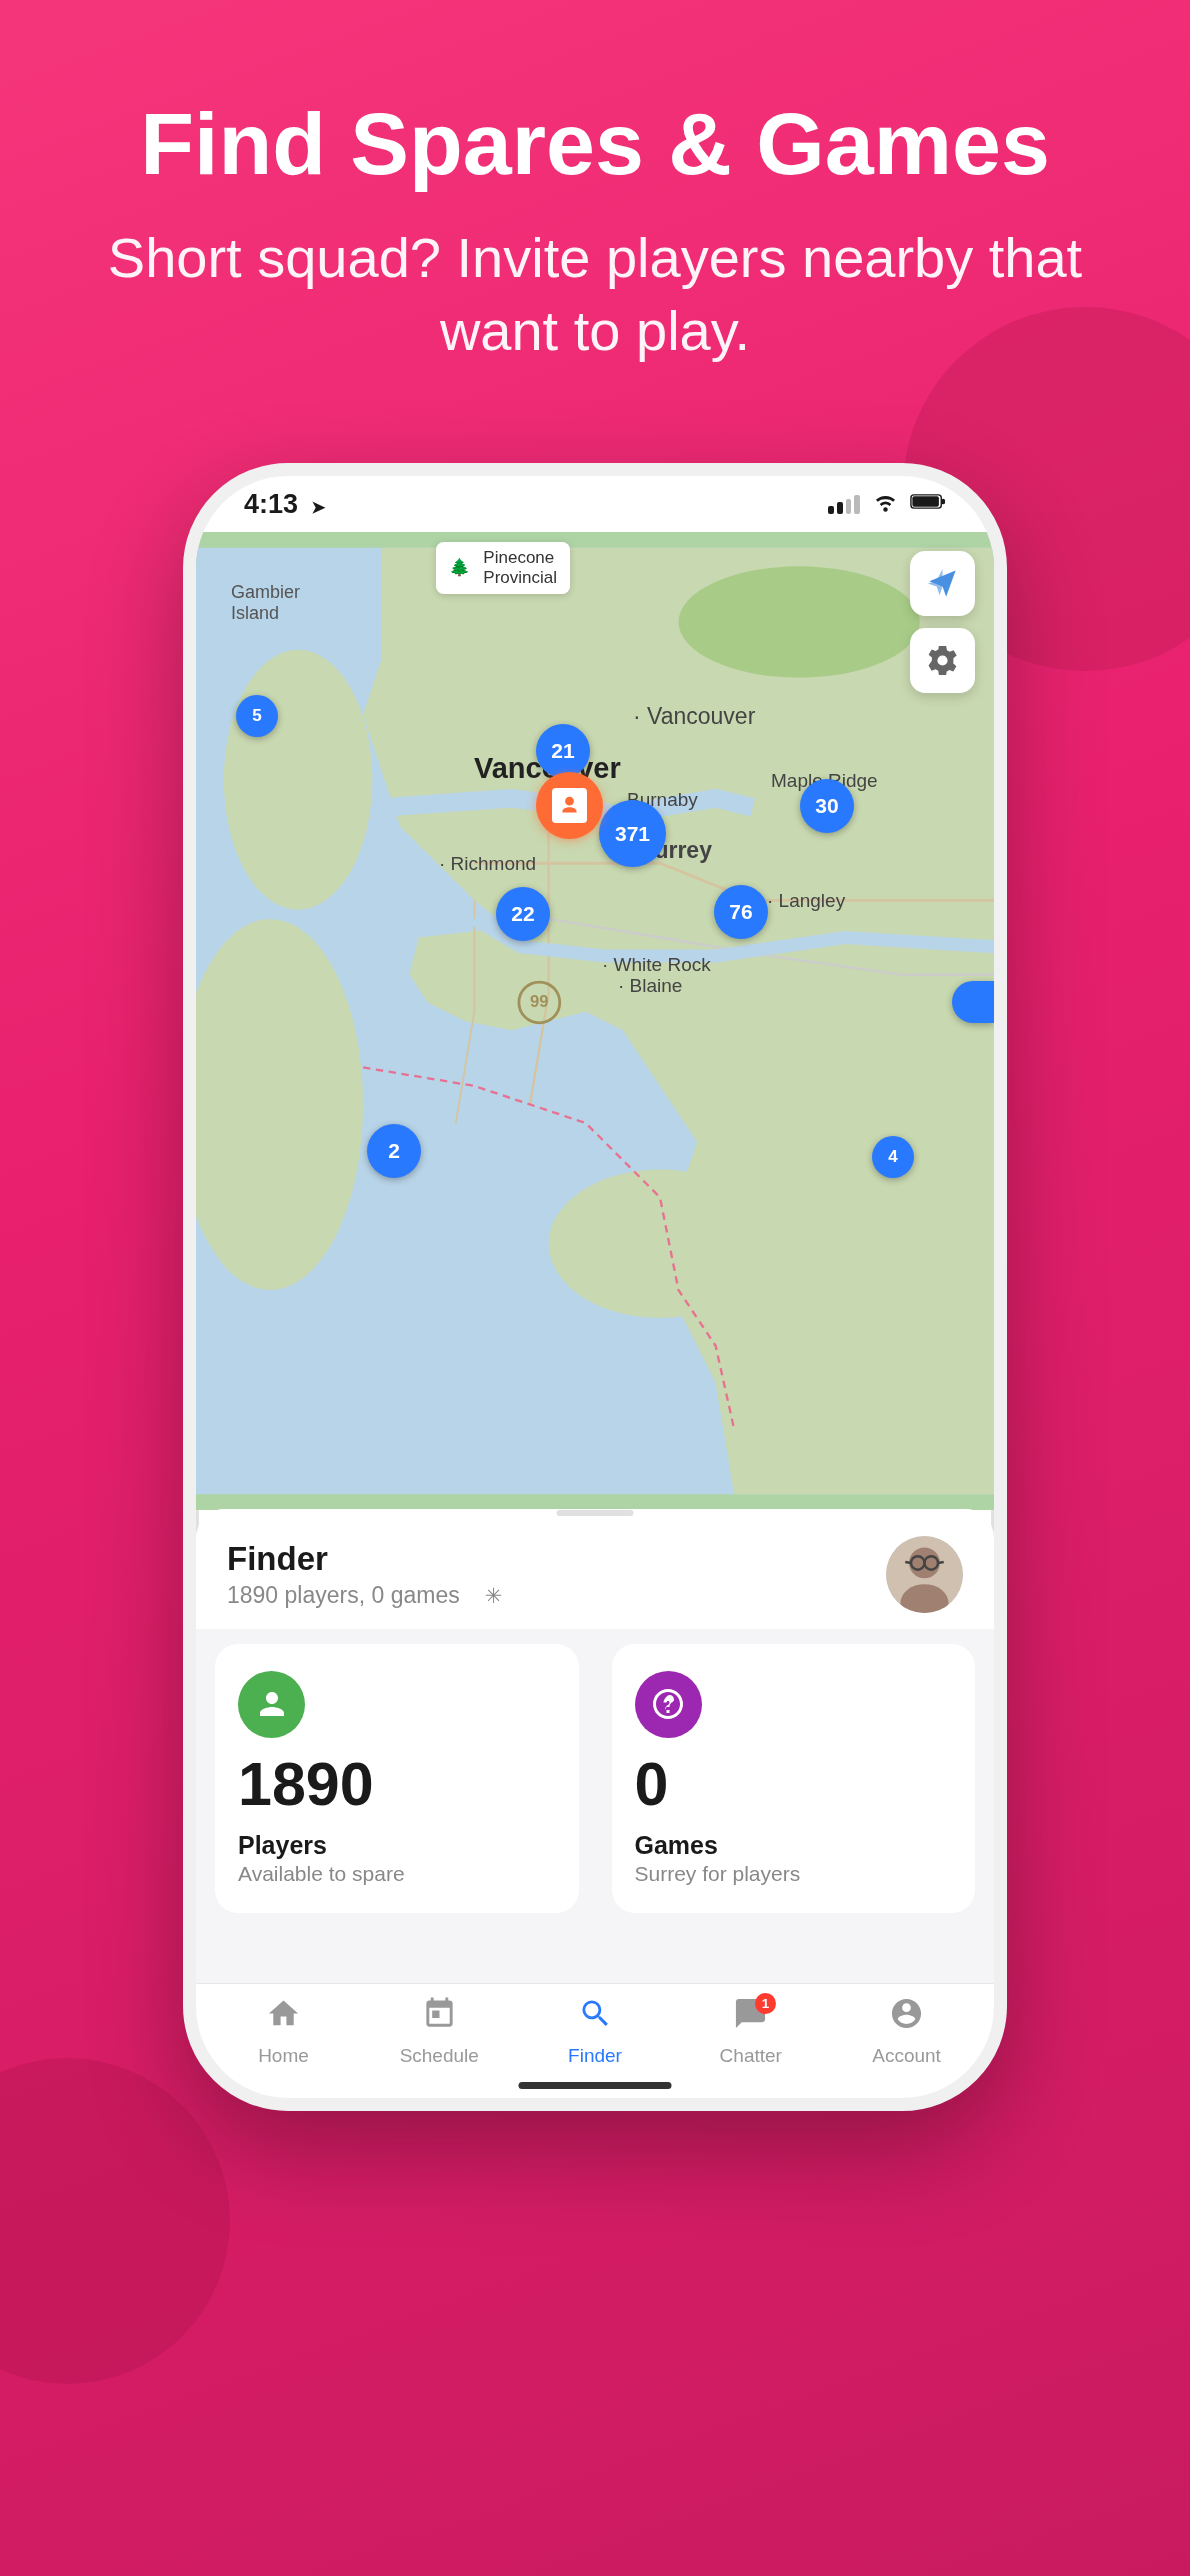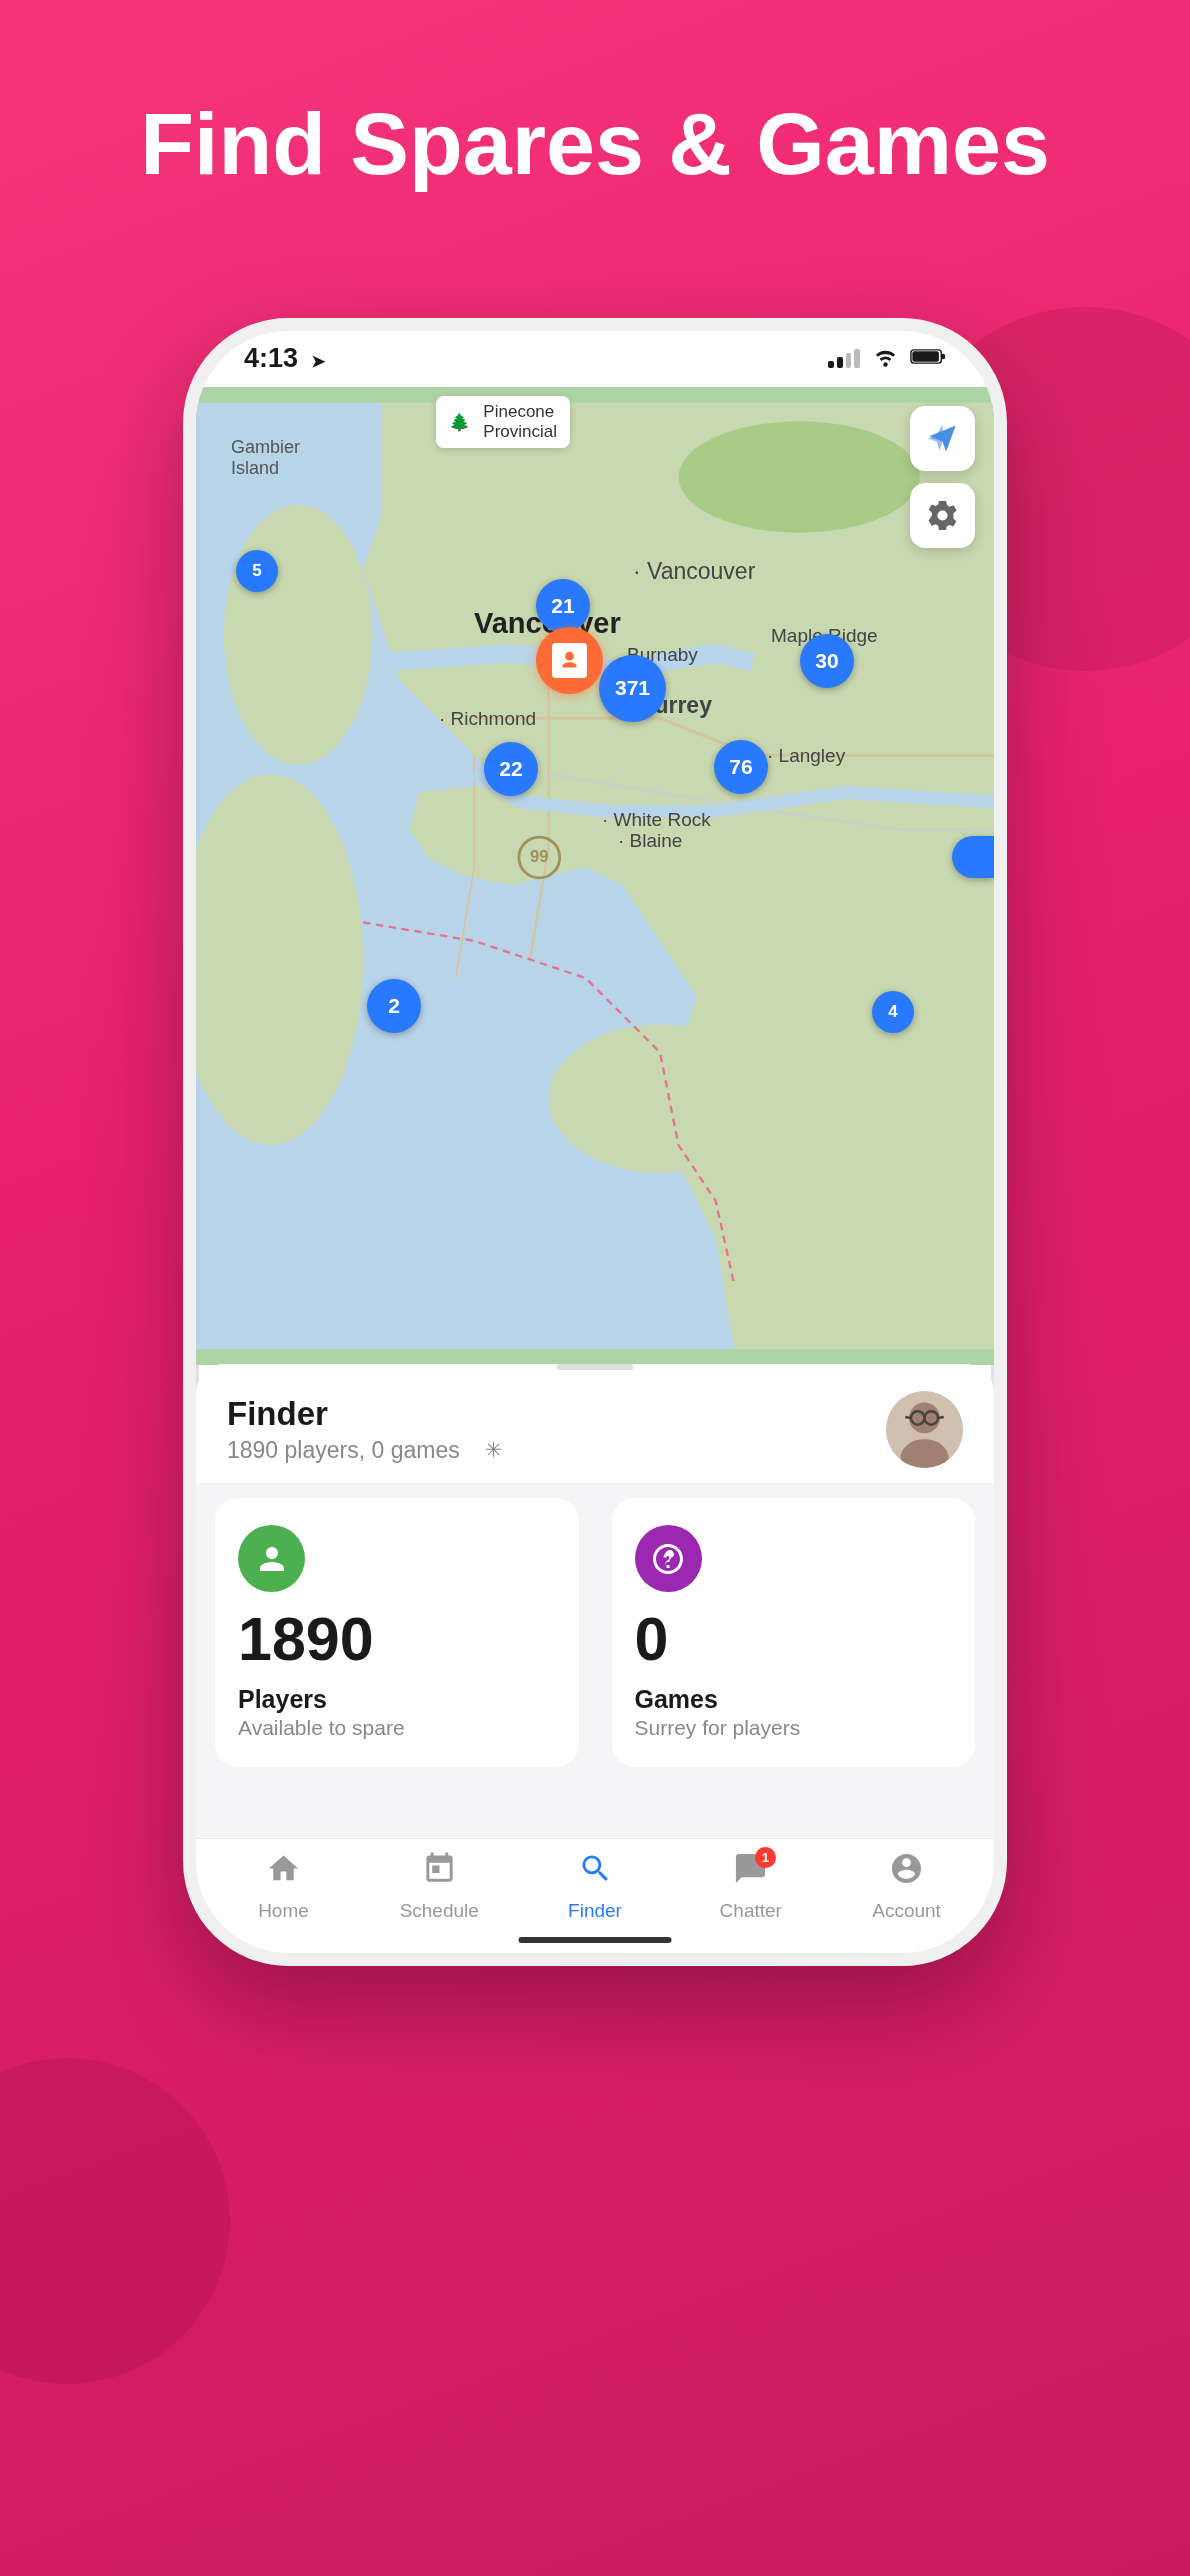--- a/index.html
+++ b/index.html
@@ -460,20 +460,21 @@
     }
   </style>
 </head>
 <body>
 
 <div class="blob-top-right"></div>
 <div class="blob-bottom-left"></div>
 
 <div class="hero-section">
   <h1 class="hero-title">Find Spares &amp; Games</h1>
+  <p class="hero-subtitle">Short squad? Invite players nearby that want to play.</p>
 </div>
 
 <div class="phone-wrapper">
   <div class="phone-frame">
 
     <div class="phone-notch"></div>
 
     <div class="phone-notch-bar">
       <div class="status-time">
         <span>4:13</span>
@@ -573,21 +574,21 @@
       <div class="map-marker map-marker-md" style="top:192px; left:340px;">21</div>
       
       <div class="map-user-marker" style="top:240px; left:340px;">
         <div class="map-user-marker-inner">
           <svg width="21" height="21" viewBox="0 0 24 24" fill="#ff6b35">
             <path d="M12 2a5 5 0 1 0 0 10A5 5 0 0 0 12 2zm0 12c-5.33 0-8 2.67-8 4v2h16v-2c0-1.33-2.67-4-8-4z"></path>
           </svg>
         </div>
       </div>
       <div class="map-marker map-marker-lg" style="top:268px; left:403px;">371</div>
-      <div class="map-marker map-marker-md" style="top:355px; left:288px;">22</div>
+      <div class="map-marker map-marker-md" style="top:355px; left:300px;">22</div>
       <div class="map-marker map-marker-md" style="top:353px; left:518px;">76</div>
       <div class="map-marker map-marker-md" style="top:247px; left:604px;">30</div>
       <div class="map-marker map-marker-md" style="top:592px; left:171px;">2</div>
       <div class="map-marker map-marker-sm" style="top:604px; left:676px;">4</div>
       
       <div class="map-marker map-marker-sm" style="top:449px; right:0px; border-radius:50% 0 0 50%;"></div>
     </div>
 
     <div style="position:absolute; top:1024px; left:50%; transform:translateX(-50%); z-index:6;">
       <div class="map-separator"></div>

